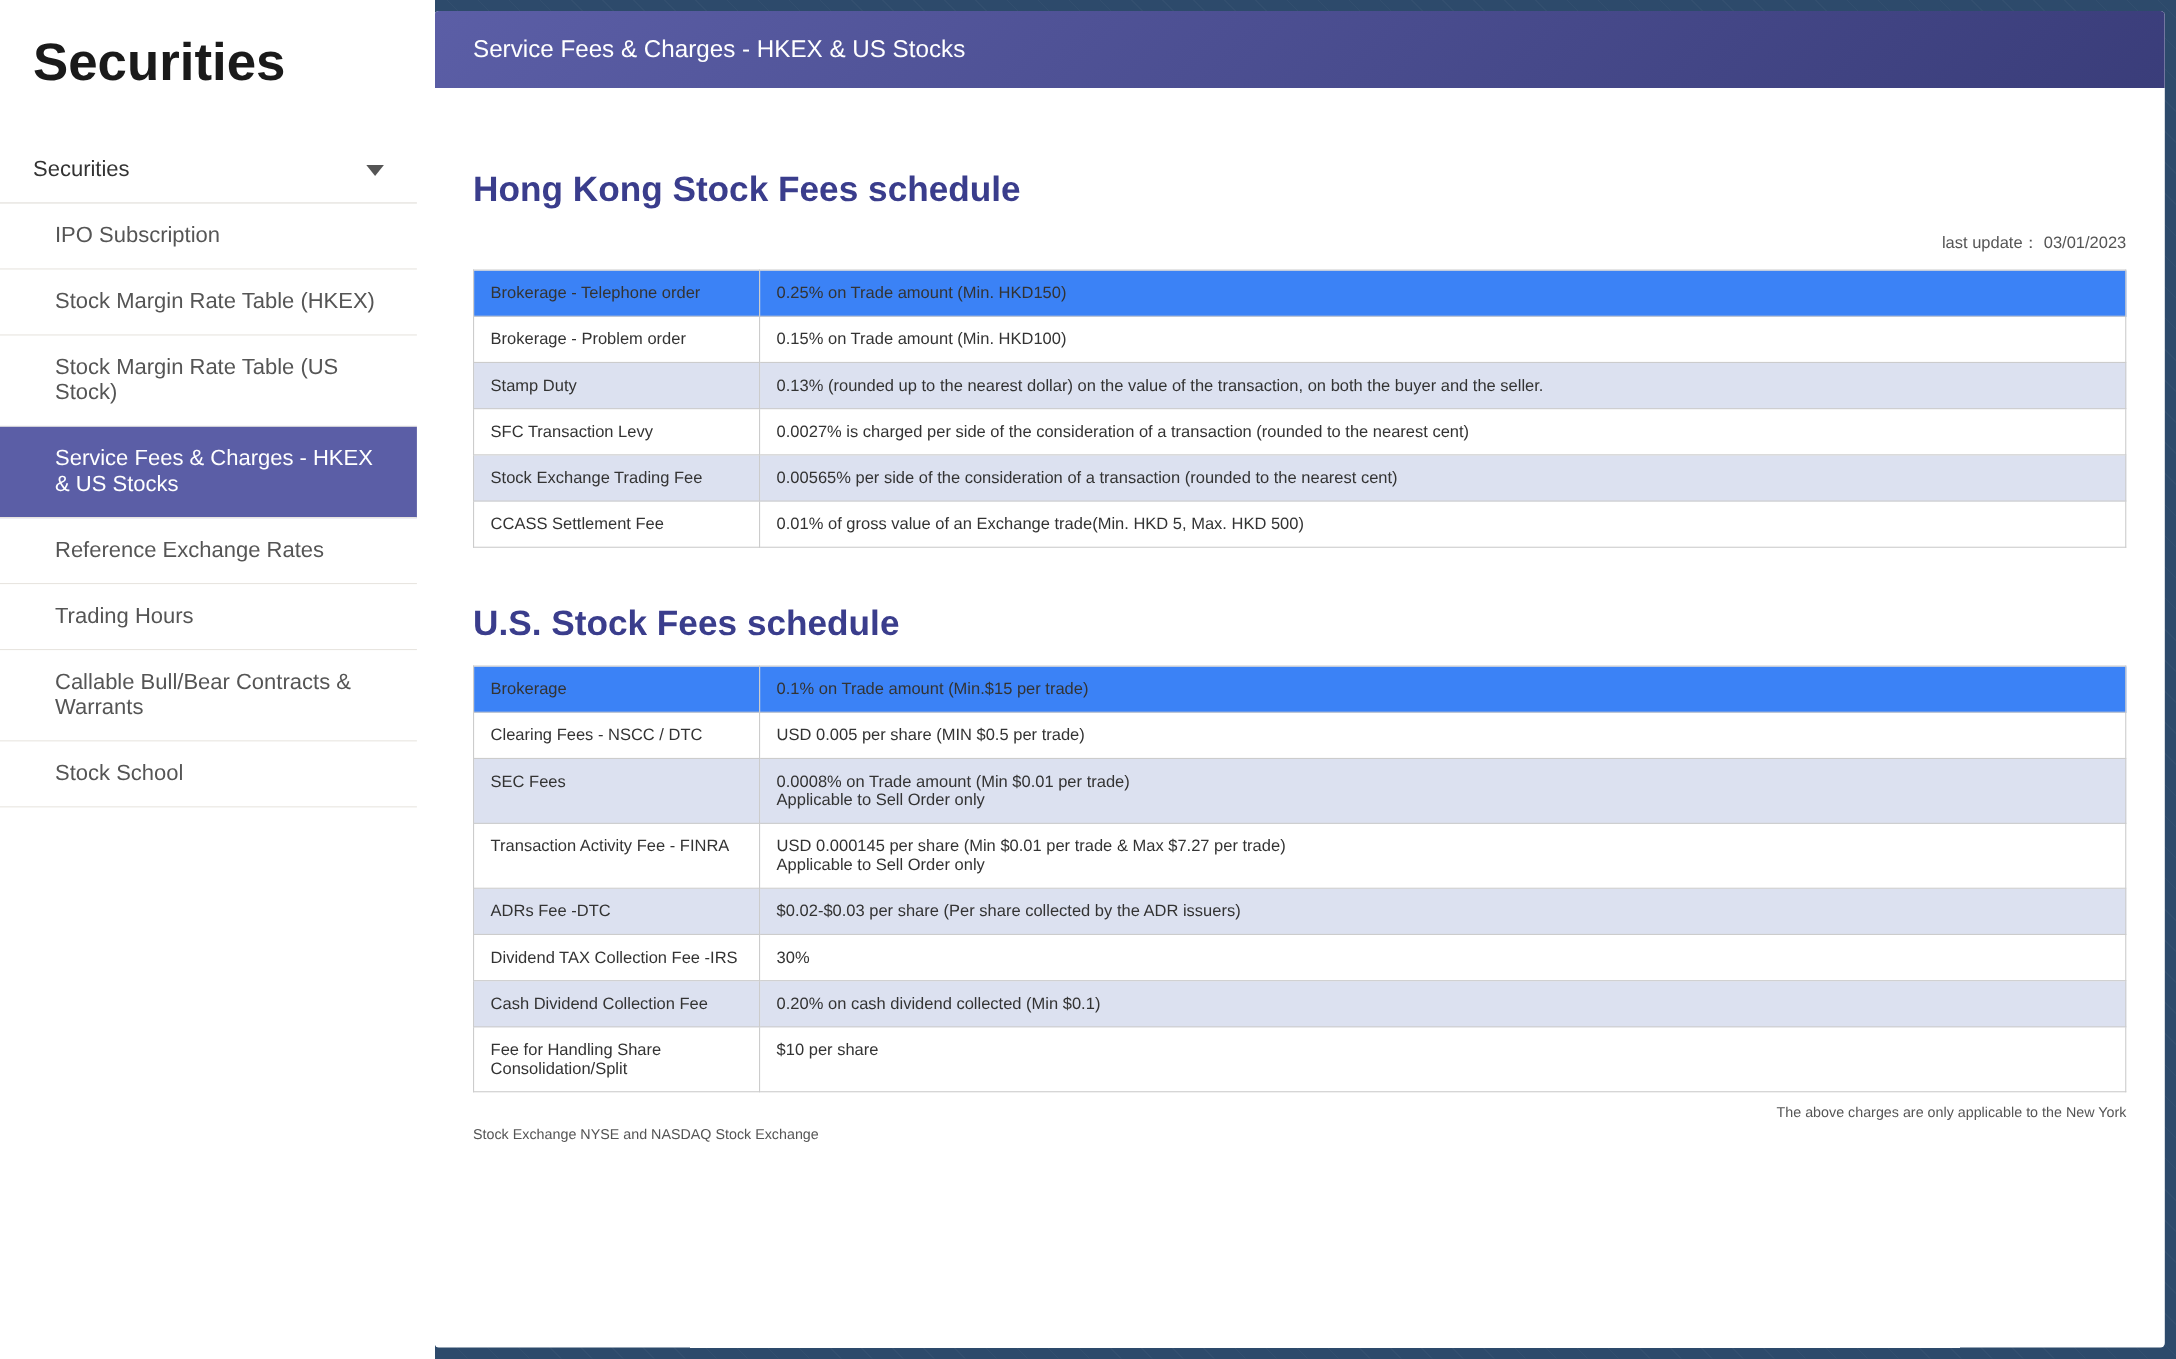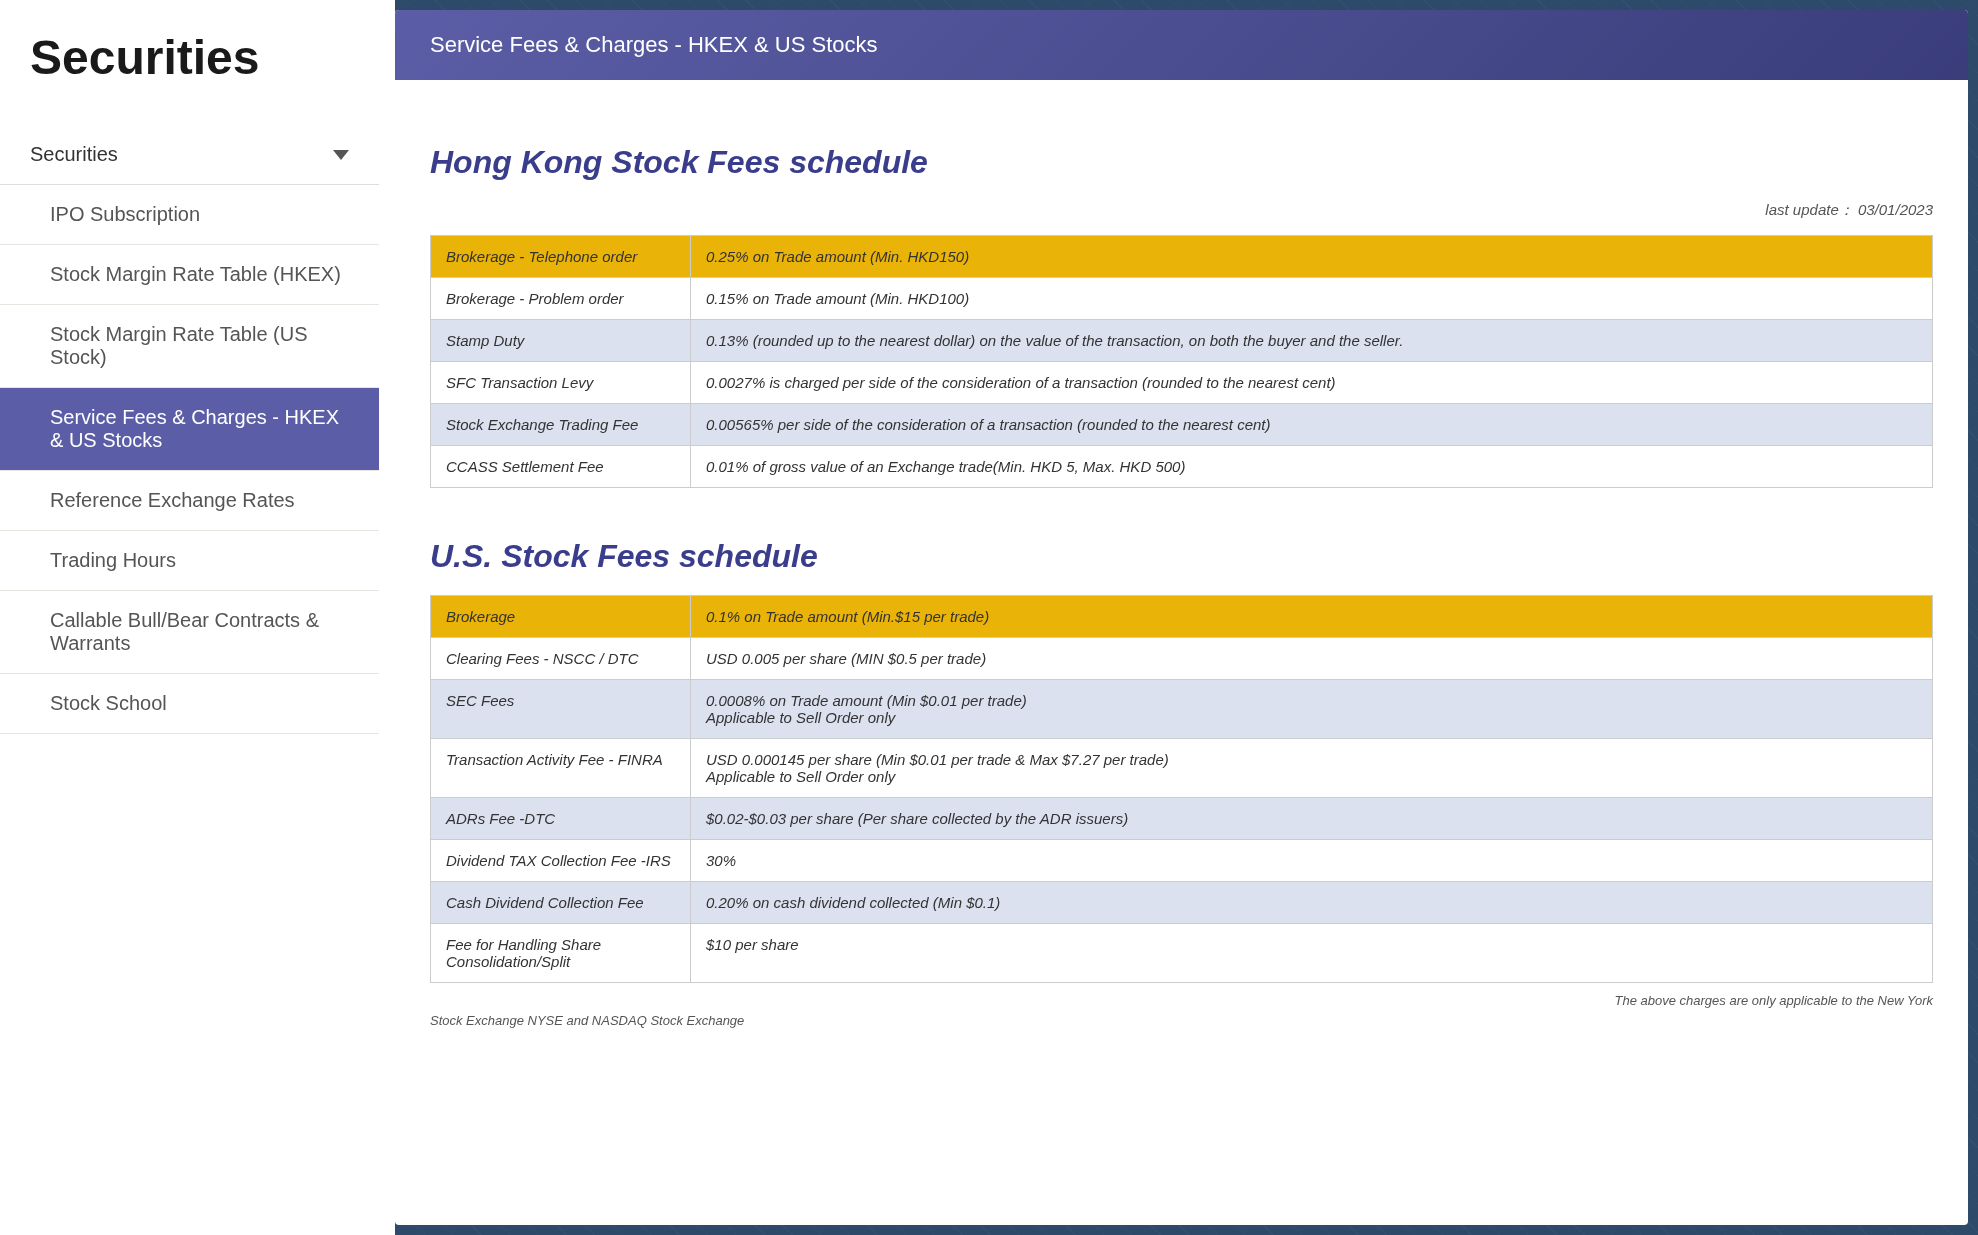--- a/index.html
+++ b/index.html
@@ -97,24 +97,23 @@
 
     .page-header {
       background: linear-gradient(135deg, #5b5ea6 0%, #3a3d7a 100%);
       padding: 22px 35px;
       color: white;
       font-size: 22px;
       font-weight: 500;
     }
 
     .content-body {
-      padding: 24px 35px;
+      padding: 34px 35px;
       overflow-y: auto;
       max-height: calc(1235px - 80px);
-      font-style: italic;
     }
 
     .section-title {
       font-size: 32px;
       font-weight: bold;
       color: #3a3d8c;
       margin-bottom: 20px;
     }
 
     .last-update {
@@ -134,21 +133,21 @@
 
     .fee-table tr:nth-child(odd) {
       background: #dce1f0;
     }
 
     .fee-table tr:nth-child(even) {
       background: #ffffff;
     }
 
     .fee-table tr:first-child {
-      background: #eab308;
+      background: #3b82f6;
     }
 
     .fee-table td {
       padding: 12px 15px;
       border: 1px solid #ccc;
       vertical-align: top;
       color: #333;
     }
 
     .fee-table td:first-child {

